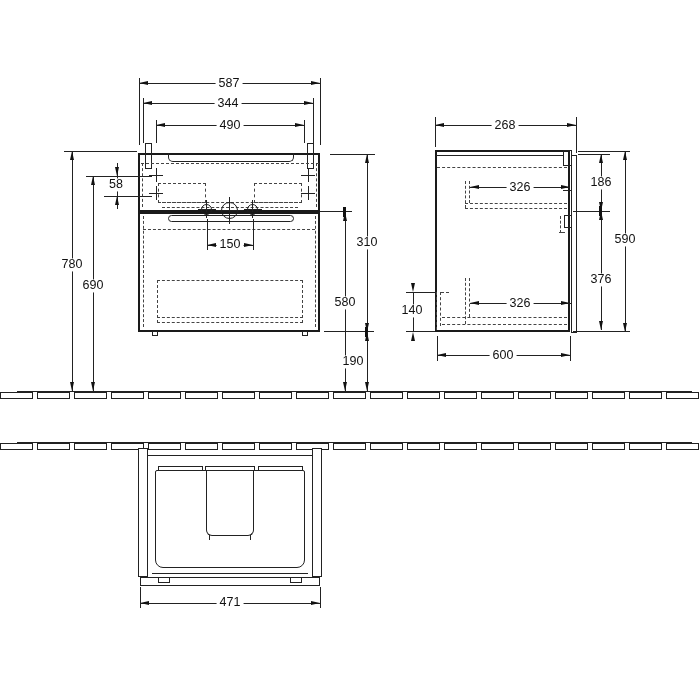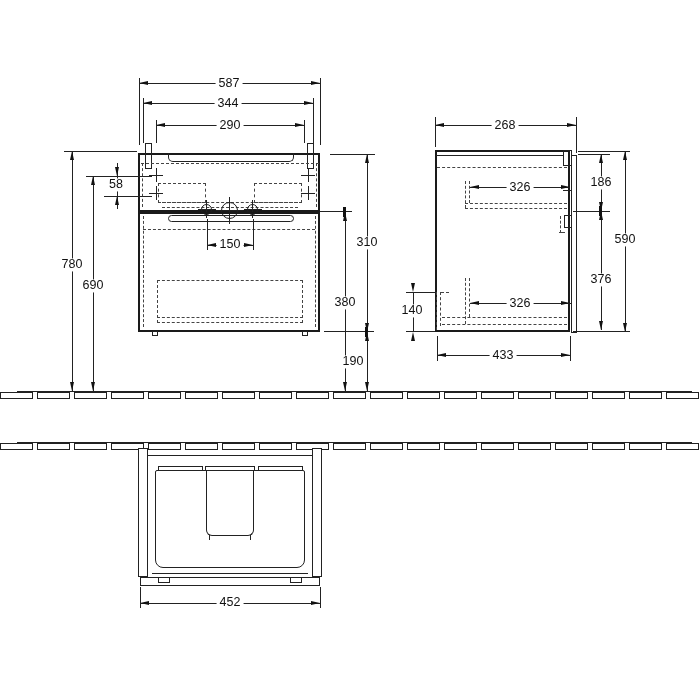--- a/index.html
+++ b/index.html
@@ -92,21 +92,21 @@
   <div class="ar ar-r" style="left:304px;top:100.5px;"></div>
   <div class="vl" style="left:143px;top:98px;height:45px;"></div>
   <div class="vl" style="left:313px;top:98px;height:45px;"></div>
   <div class="dlb" style="left:228px;top:104px;">344</div>
 
   <div class="hl" style="left:156px;top:125px;width:148px;"></div>
   <div class="ar ar-l" style="left:156px;top:122.5px;"></div>
   <div class="ar ar-r" style="left:295px;top:122.5px;"></div>
   <div class="vl" style="left:156px;top:120px;height:23px;"></div>
   <div class="vl" style="left:304px;top:120px;height:23px;"></div>
-  <div class="dlb" style="left:230px;top:126px;">290</div>
+  <div class="dlb" style="left:230px;top:126px;">490</div>
 
   <div class="vl" style="left:72px;top:151px;height:240px;"></div>
   <div class="ar ar-u" style="left:69.5px;top:151px;"></div>
   <div class="ar ar-d" style="left:69.5px;top:382px;"></div>
   <div class="hl" style="left:64px;top:151px;width:73px;"></div>
   <div class="dlb" style="left:72px;top:265px;">780</div>
 
   <div class="vl" style="left:93px;top:176px;height:215px;"></div>
   <div class="ar ar-u" style="left:90.5px;top:176px;"></div>
   <div class="ar ar-d" style="left:90.5px;top:382px;"></div>
@@ -125,21 +125,21 @@
   <div class="hl" style="left:330px;top:154px;width:45px;"></div>
   <div class="hl" style="left:324px;top:331px;width:50px;"></div>
   <div class="tk" style="left:365px;top:327px;"></div>
   <div class="dlb" style="left:367px;top:243px;">310</div>
 
   <div class="hl" style="left:320px;top:211px;width:32px;"></div>
   <div class="vl" style="left:345px;top:212px;height:179px;"></div>
   <div class="ar ar-u" style="left:342.5px;top:212px;"></div>
   <div class="ar ar-d" style="left:342.5px;top:382px;"></div>
   <div class="tk" style="left:343px;top:207px;"></div>
-  <div class="dlb" style="left:345px;top:303px;">380</div>
+  <div class="dlb" style="left:345px;top:303px;">580</div>
 
   <div class="vl" style="left:367px;top:332px;height:59px;"></div>
   <div class="ar ar-u" style="left:364.5px;top:332px;"></div>
   <div class="ar ar-d" style="left:364.5px;top:382px;"></div>
   <div class="dlb" style="left:353px;top:362px;">190</div>
 
   <div class="hl" style="left:207px;top:245px;width:46px;"></div>
   <div class="ar ar-l" style="left:207px;top:242.5px;"></div>
   <div class="ar ar-r" style="left:244px;top:242.5px;"></div>
   <div class="vl" style="left:207px;top:219px;height:31px;"></div>
@@ -210,21 +210,21 @@
   <div class="ar ar-u" style="left:410.5px;top:332px;"></div>
   <div class="hl" style="left:406px;top:292px;width:30px;"></div>
   <div class="hl" style="left:406px;top:331px;width:29px;"></div>
   <div class="dlb" style="left:412px;top:311px;">140</div>
 
   <div class="hl" style="left:437px;top:355px;width:133px;"></div>
   <div class="ar ar-l" style="left:437px;top:352.5px;"></div>
   <div class="ar ar-r" style="left:561px;top:352.5px;"></div>
   <div class="vl" style="left:437px;top:336px;height:25px;"></div>
   <div class="vl" style="left:570px;top:336px;height:25px;"></div>
-  <div class="dlb" style="left:503px;top:356px;">433</div>
+  <div class="dlb" style="left:503px;top:356px;">600</div>
 
   <div class="strip" style="top:391px;">
     <div class="strip-offset-line"></div>
   <div class="strip-box"></div>
       <div class="strip-box"></div>
       <div class="strip-box"></div>
       <div class="strip-box"></div>
       <div class="strip-box"></div>
       <div class="strip-box"></div>
       <div class="strip-box"></div>
@@ -277,15 +277,15 @@
   <div class="hl" style="left:152px;top:573px;width:156px;"></div>
   <div class="bx" style="left:140px;top:577px;width:180px;height:9px;"></div>
   <div class="bx" style="left:158px;top:577px;width:12px;height:6px;"></div>
   <div class="bx" style="left:290px;top:577px;width:12px;height:6px;"></div>
 
   <div class="hl" style="left:140px;top:603px;width:180px;"></div>
   <div class="ar ar-l" style="left:140px;top:600.5px;"></div>
   <div class="ar ar-r" style="left:311px;top:600.5px;"></div>
   <div class="vl" style="left:140px;top:587px;height:21px;"></div>
   <div class="vl" style="left:320px;top:587px;height:21px;"></div>
-  <div class="dlb" style="left:230px;top:603px;">452</div>
+  <div class="dlb" style="left:230px;top:603px;">471</div>
 
 </div>
 
 </body></html>

